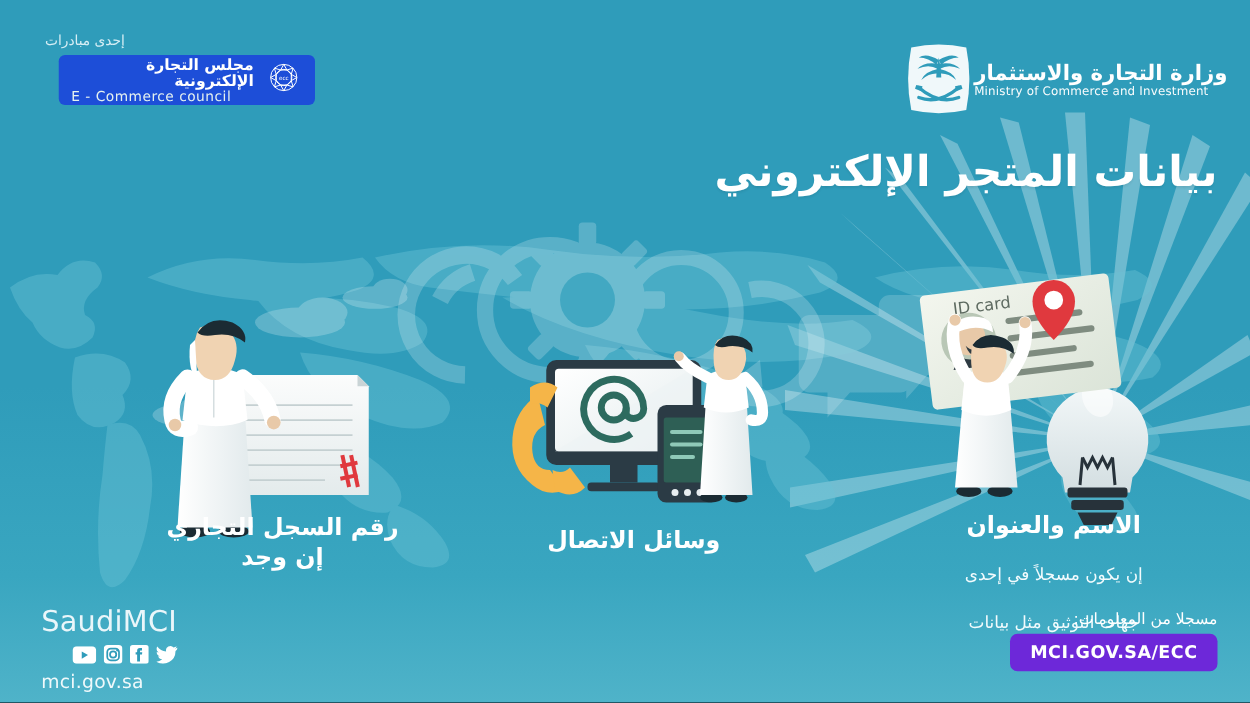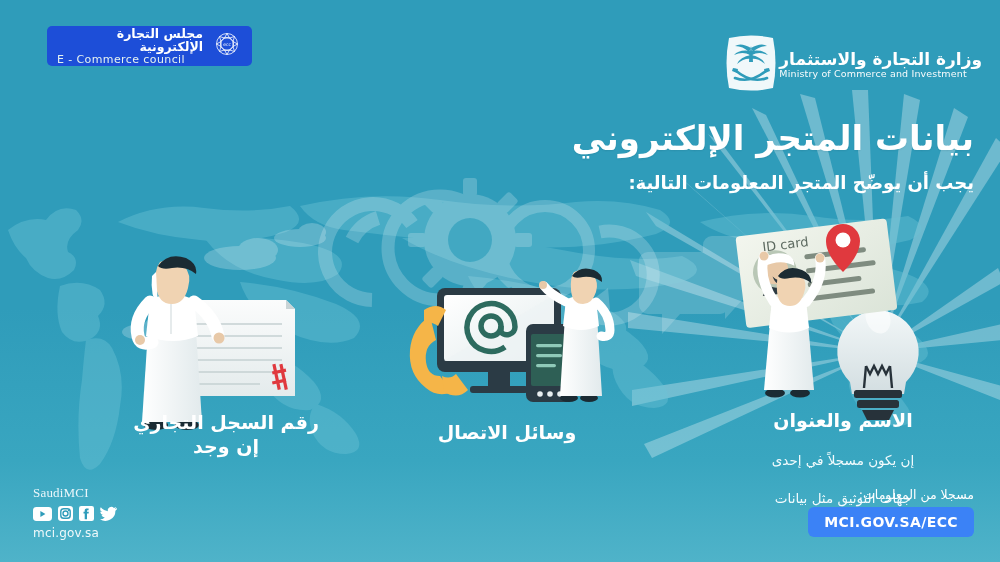--- a/index.html
+++ b/index.html
@@ -36,28 +36,28 @@
   .cap{position:absolute;text-align:center;color:#ffffff;direction:rtl;}
   .cap .hd{font-size:19px;font-weight:bold;line-height:1.28;}
   .cap .sb{font-size:13.5px;line-height:1.33;margin-top:20px;color:#f2fbfd;}
 
   .cap-reg{left:86px;top:410px;width:280px;}
   .cap-con{left:392px;top:420px;width:230px;}
   .cap-adr{left:678px;top:408px;width:330px;}
 
   
   .foot-left{position:absolute;left:33px;top:485px;}
-  .foot-handle{color:#eaf6fa;font-size:13px;direction:ltr;letter-spacing:.2px;font-family:Liberation Serif, serif;}
+  .foot-handle{color:#eaf6fa;font-size:23px;direction:ltr;letter-spacing:.2px;}
   .soc{display:flex;gap:6px;margin-top:5px;align-items:center;}
   .soc span{display:inline-flex;align-items:center;justify-content:center;}
-  .foot-url{color:#f0f9fb;font-size:12px;margin-top:5px;direction:ltr;letter-spacing:.2px;}
+  .foot-url{color:#f0f9fb;font-size:15px;margin-top:5px;direction:ltr;letter-spacing:.2px;}
 
   .foot-right{position:absolute;right:26px;top:487px;text-align:left;direction:rtl;}
   .more-lbl{color:#ffffff;font-size:12.5px;margin-bottom:5px;text-align:right;}
-  .cta-pill{background:#3b82f6;border-radius:6px;color:#ffffff;font-size:14px;font-weight:bold;
+  .cta-pill{background:#6d28d9;border-radius:6px;color:#ffffff;font-size:14px;font-weight:bold;
             padding:7px 16px;display:inline-block;direction:ltr;letter-spacing:.4px;}
 </style>
 </head>
 <body>
 
 <div id="stage">
 
   <div class="bg-base"></div>
 
   <svg class="bg-svg" viewBox="0 0 1000 562">
@@ -307,20 +307,21 @@
           <circle cx="820" cy="258" r="4.5" fill="#e8c9a8"></circle>
           <path d="M780 272 q12 -6 21 3 q7 7 3 18 q-4 13 -14 13 q-12 0 -13 -15 q-1 -14 3 -19z" fill="#f0d3b2"></path>
           <path d="M778 276 q9 -12 24 -6 q10 4 9 13 q-9 -7 -21 -5 q-9 2 -12 -2z" fill="#1b2b33"></path>
         </g>
       </g>
 
     </g>
   </svg>
 
   <div class="ecc-wrap">
+    <div class="ecc-kicker">إحدى مبادرات</div>
     <div class="ecc-badge">
       <span class="rosette">
         <svg width="30" height="30" viewBox="0 0 60 60">
           <g fill="none" stroke="#ffffff" stroke-width="1.6">
             <circle cx="30" cy="30" r="21"></circle>
             <circle cx="30" cy="30" r="13"></circle>
             <g>
               <path d="M30 9 l5 9 h-10z"></path>
                 <path d="M30 51 l5 -9 h-10z"></path>
               <path d="M9 30 l9 5 v-10z"></path>
@@ -364,21 +365,20 @@
         </g>
         <g fill="#2f9cba">
           <path d="M10 36 l5 1 l-1 4 l-5 -2z"></path>
           <path d="M46 36 l-5 1 l1 4 l5 -2z"></path>
         </g>
       </svg>
     </span>
   </div>
 
   <div class="title">بيانات المتجر الإلكتروني</div>
-  <div class="subtitle">يجب أن يوضّح المتجر المعلومات التالية:</div>
 
   <div class="cap cap-reg">
     <div class="hd">رقم السجل التجاري</div>
     <div class="hd">إن وجد</div>
   </div>
 
   <div class="cap cap-con">
     <div class="hd">وسائل الاتصال</div>
   </div>
 

